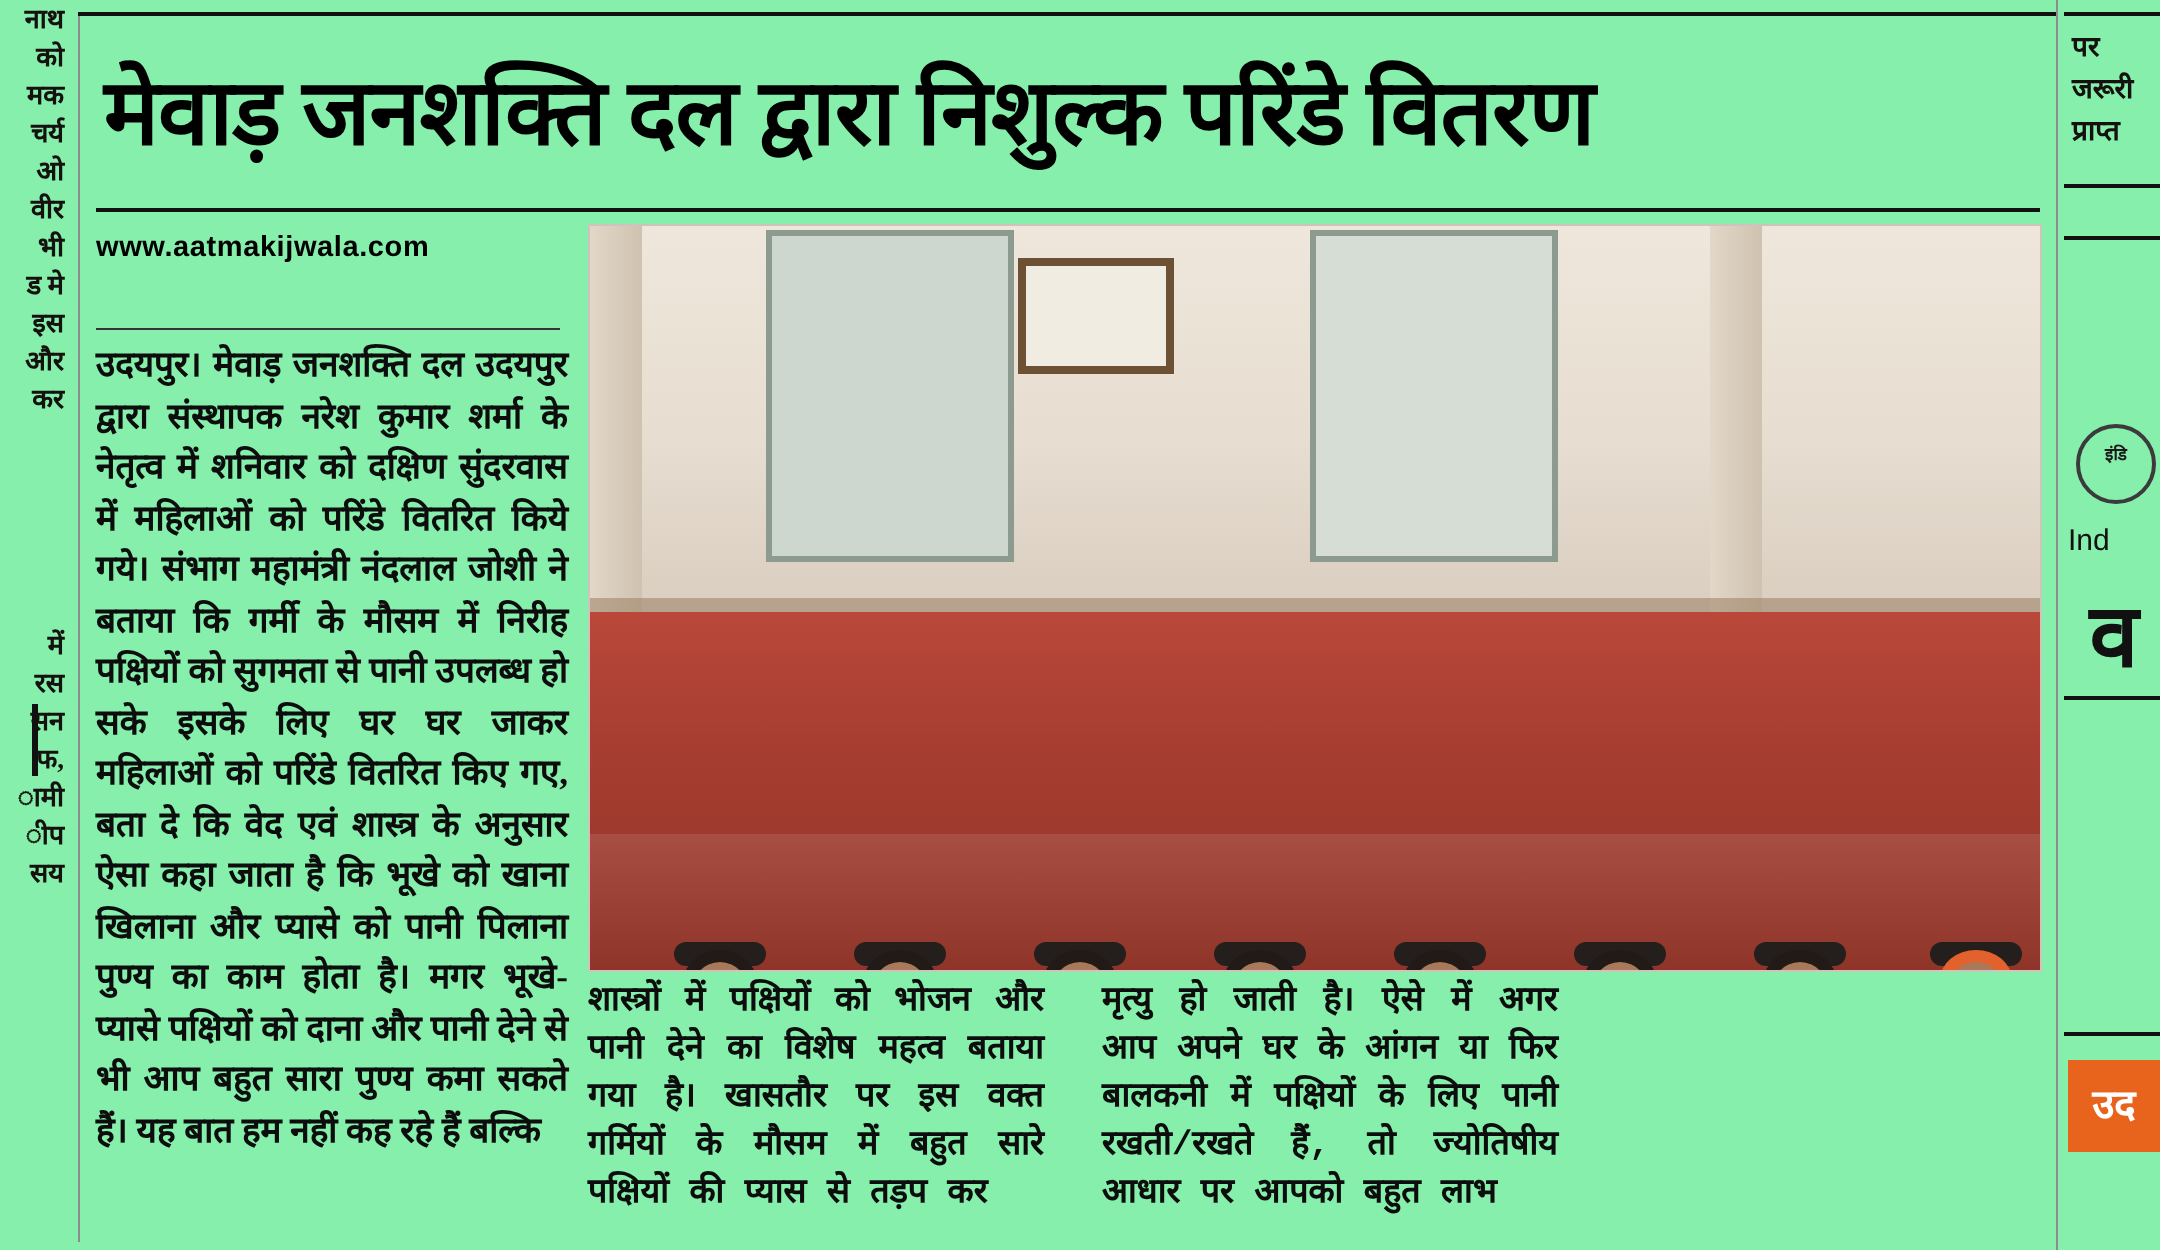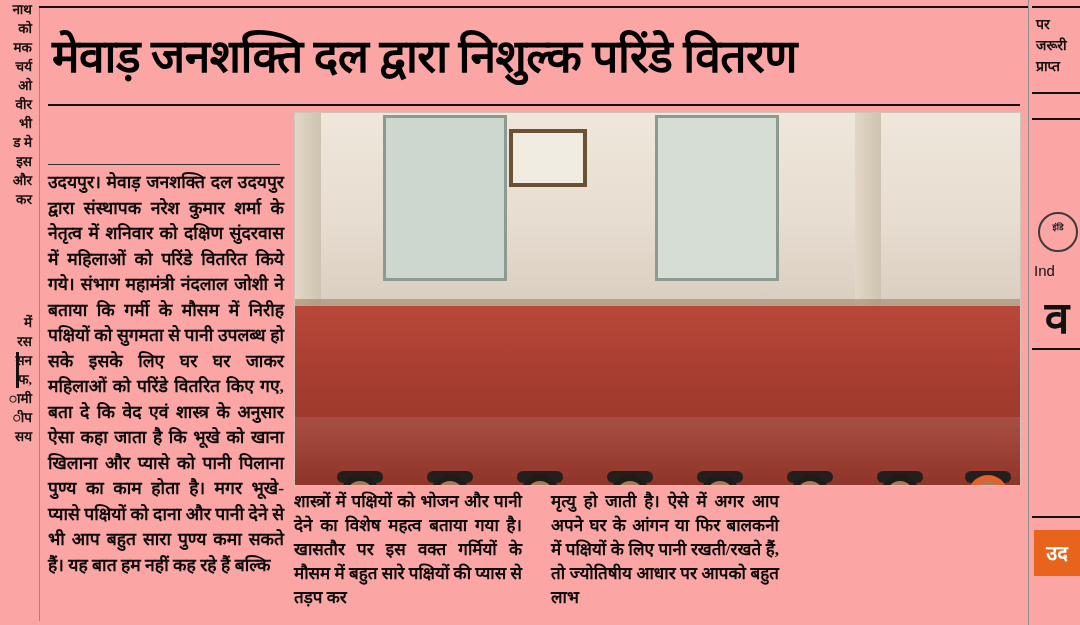--- a/index.html
+++ b/index.html
@@ -11,21 +11,21 @@
     width: 1080px;
     height: 625px;
     font-family: "Liberation Serif", serif;
     color: #111;
     overflow: hidden;
   }
   .page {
     position: relative;
     width: 1080px;
     height: 625px;
-    background: #fca5a5;
+    background: #86efac;
   }
 
   
   .left-strip {
     position: absolute;
     left: 0;
     top: 0;
     width: 34px;
     height: 625px;
     overflow: hidden;
@@ -262,20 +262,21 @@
 
   
   .col-b, .col-c, .col-d {
     position: absolute;
     top: 490px;
     font-size: 17px;
     line-height: 24px;
     text-align: justify;
     color: #0d0d0d;
     font-weight: 600;
+    font-family: Liberation Mono, monospace;
   }
   .col-b { left: 294px; width: 228px; }
   .col-c { left: 551px; width: 228px; }
   .col-d { left: 782px; width: 238px; }
 
   
   .right-strip {
     position: absolute;
     left: 1032px;
     top: 0;
@@ -381,20 +382,21 @@
   <div class="left-rule"></div>
 
   <div class="vline-left"></div>
   <div class="vline-right"></div>
   <div class="hline-top"></div>
 
   <div class="headline">मेवाड़ जनशक्ति दल द्वारा निशुल्क परिंडे वितरण</div>
   <div class="headline-rule"></div>
 
   <div class="masthead">
+    <div class="site">www.aatmakijwala.com</div>
   </div>
   <div class="masthead-rule"></div>
 
   <div class="col-main">
     <span class="dateline">उदयपुर।</span>
     <span>मेवाड़ जनशक्ति दल उदयपुर द्वारा संस्थापक नरेश कुमार शर्मा के नेतृत्व में शनिवार को दक्षिण सुंदरवास में महिलाओं को परिंडे वितरित किये गये। संभाग महामंत्री नंदलाल जोशी ने बताया कि गर्मी के मौसम में निरीह पक्षियों को सुगमता से पानी उपलब्ध हो सके इसके लिए घर घर जाकर महिलाओं को परिंडे वितरित किए गए, बता दे कि वेद एवं शास्त्र के अनुसार ऐसा कहा जाता है कि भूखे को खाना खिलाना और प्यासे को पानी पिलाना पुण्य का काम होता है। मगर भूखे- प्यासे पक्षियों को दाना और पानी देने से भी आप बहुत सारा पुण्य कमा सकते हैं। यह बात हम नहीं कह रहे हैं बल्कि</span>
   </div>
 
   <div class="photo">
     <div class="wall"></div>

